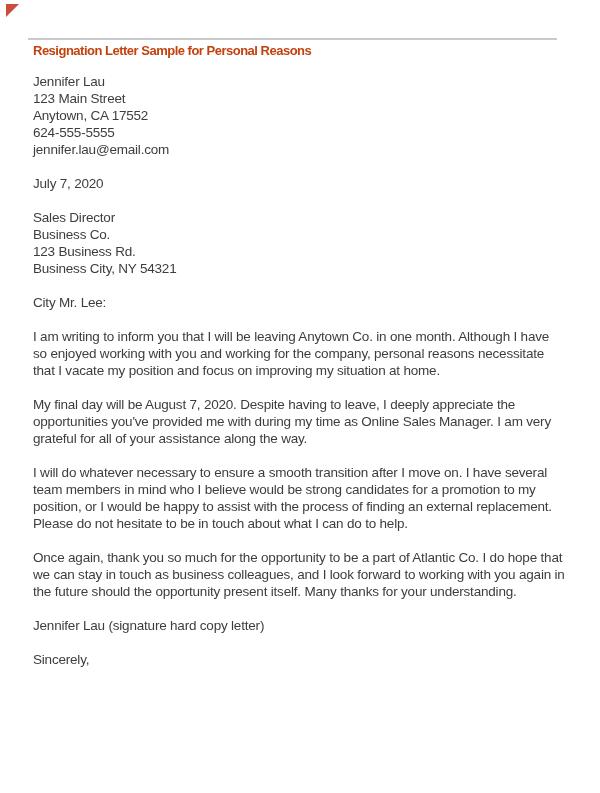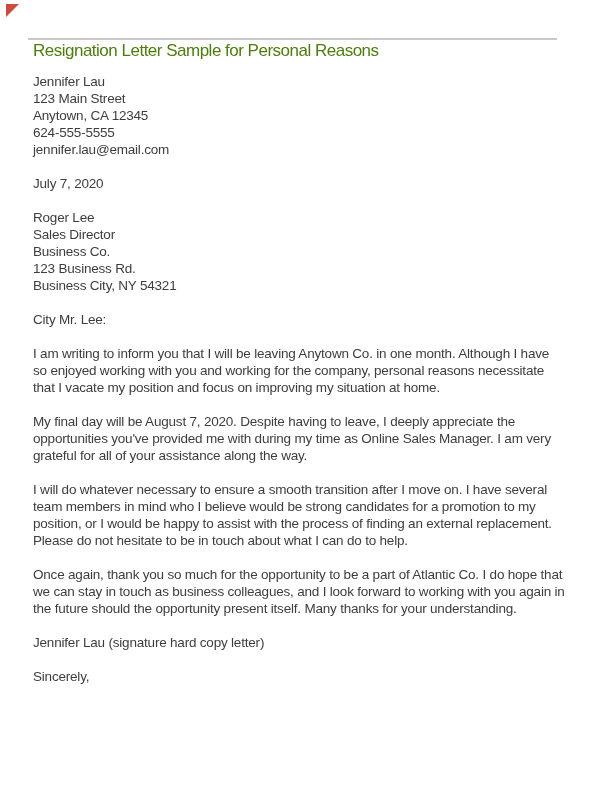--- a/index.html
+++ b/index.html
@@ -37,23 +37,23 @@
   .top-rule {
     border: none;
     border-top: 2px solid #c9c9c9;
     margin: 0 8px 0 -5px;
     padding: 0;
     position: relative;
     top: 38px;
     margin-bottom: 38px;
   }
   .letter-title {
-    font-size: 17px;
-    font-weight: 400;
-    color: #4d7c0f;
+    font-size: 13px;
+    font-weight: 700;
+    color: #c2410c;
     letter-spacing: -0.5px;
     line-height: 22px;
     margin: 5px 0 0 0;
   }
   .block {
     margin: 0 0 17px 0;
   }
   .sender-block {
     margin-top: 11px;
   }
@@ -71,29 +71,28 @@
 
   <span class="corner-flag"></span>
 
   <hr class="top-rule">
 
   <h1 class="letter-title">Resignation Letter Sample for Personal Reasons</h1>
 
   <div class="block sender-block">
     <span class="line">Jennifer Lau</span>
     <span class="line">123 Main Street</span>
-    <span class="line">Anytown, CA 12345</span>
+    <span class="line">Anytown, CA 17552</span>
     <span class="line">624-555-5555</span>
     <span class="line">jennifer.lau@email.com</span>
   </div>
 
   <div class="block">July 7, 2020</div>
 
   <div class="block">
-    <span class="line">Roger Lee</span>
     <span class="line">Sales Director</span>
     <span class="line">Business Co.</span>
     <span class="line">123 Business Rd.</span>
     <span class="line">Business City, NY 54321</span>
   </div>
 
   <div class="block">City Mr. Lee:</div>
 
   <p>I am writing to inform you that I will be leaving Anytown Co. in one month. Although I have so enjoyed working with you and working for the company, personal reasons necessitate that I vacate my position and focus on improving my situation at home.</p>
   <p>My final day will be August 7, 2020. Despite having to leave, I deeply appreciate the opportunities you've provided me with during my time as Online Sales Manager. I am very grateful for all of your assistance along the way.</p>

